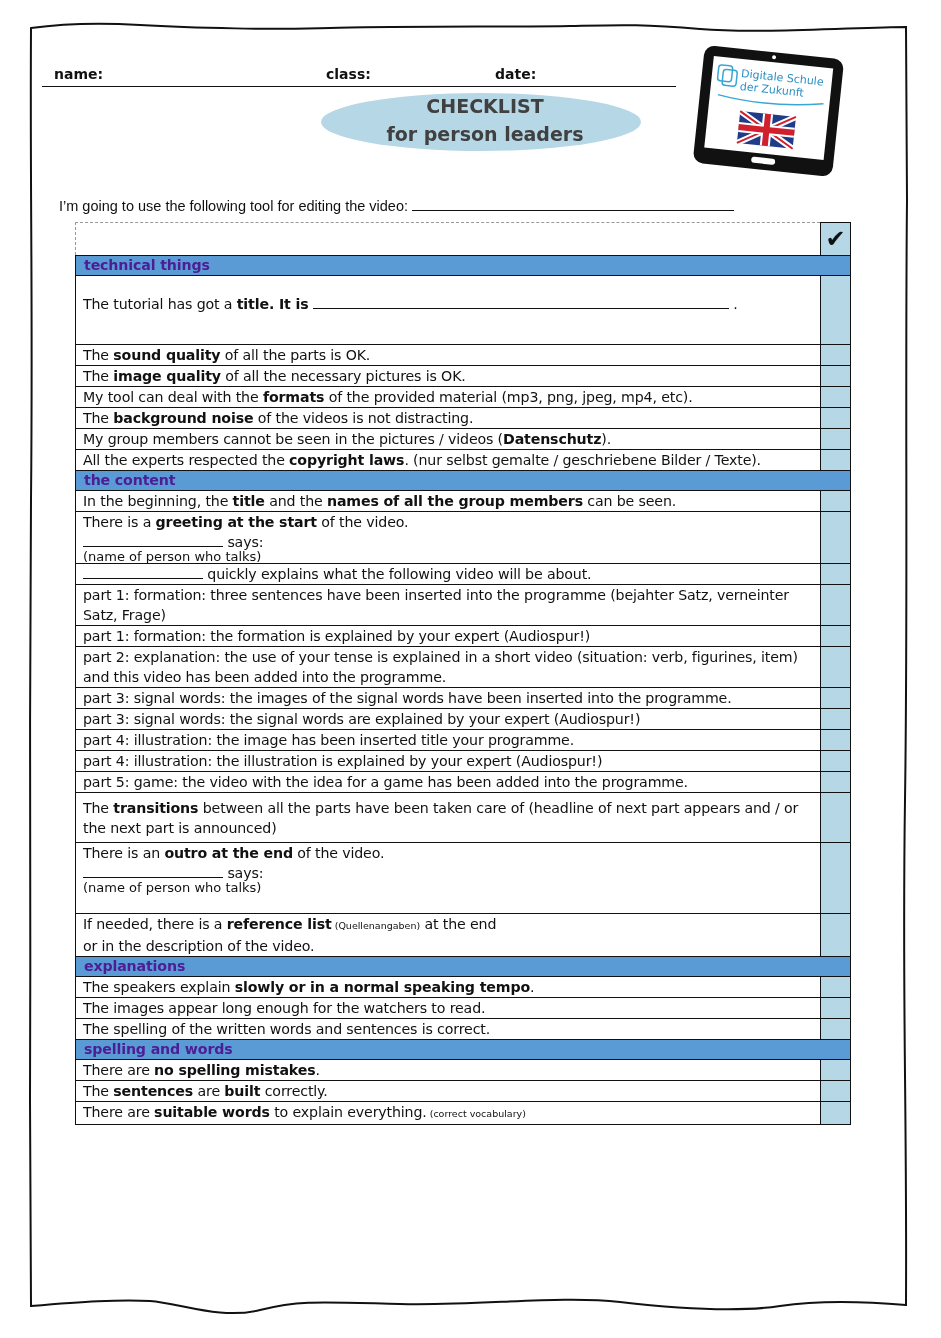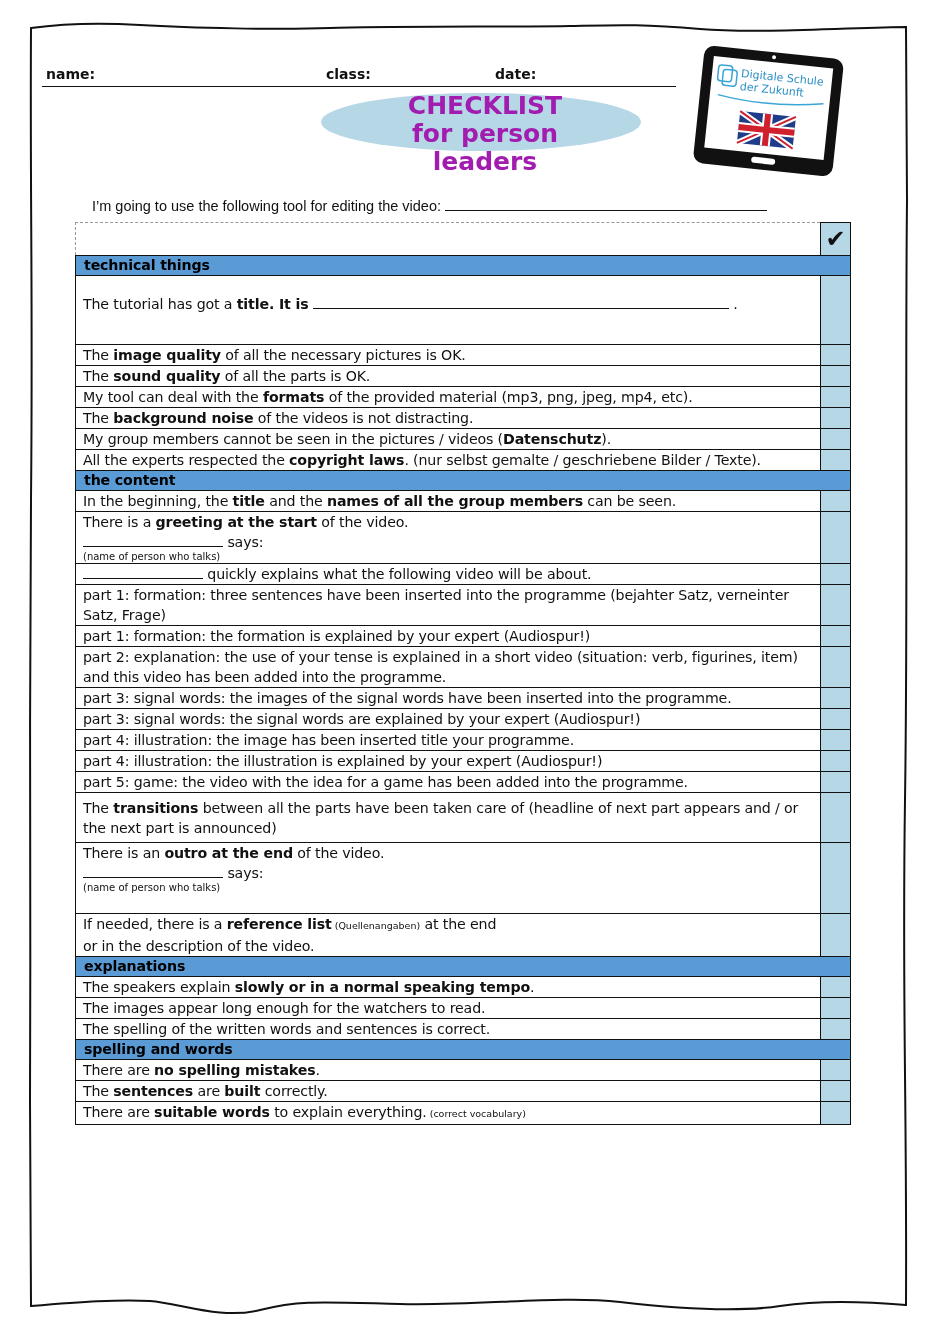--- a/index.html
+++ b/index.html
@@ -4,48 +4,48 @@
 <style>
   html, body { margin:0; padding:0; background:#fff; }
   body { width:941px; height:1338px; position:relative; overflow:hidden;
          font-family:"DejaVu Sans", sans-serif; color:#111; }
   .frame { position:absolute; left:0; top:0; width:941px; height:1338px; pointer-events:none; }
   .hdr { position:absolute; left:42px; top:64px; width:634px; height:22px; border-bottom:1.5px solid #111;
          font-weight:bold; font-size:14px; }
   .hdr span { position:absolute; top:2px; }
   .title-blob { position:absolute; left:318px; top:90px; width:326px; height:64px; }
   .title-text { position:absolute; left:380px; top:92px; width:210px; text-align:center;
-                font-weight:bold; font-size:25px; line-height:28px; color:#a21caf; }
+                font-weight:bold; font-size:19px; line-height:28px; color:#404040; }
   .tablet { position:absolute; left:688px; top:42px; width:160px; height:146px; }
-  .tool-line { position:absolute; left:92px; top:196px; font-family:"Liberation Sans", sans-serif; font-size:14.5px; }
+  .tool-line { position:absolute; left:59px; top:196px; font-family:"Liberation Sans", sans-serif; font-size:14.5px; }
   .tool-line .blank { display:inline-block; width:322px; border-bottom:1.5px solid #111; height:14px; vertical-align:baseline; margin-left:4px; }
   table { position:absolute; left:75px; top:222px; width:776px; border-collapse:collapse; table-layout:fixed;
           font-size:14.2px; letter-spacing:-0.15px; }
   td { border:1.3px solid #111; padding:0 7px; vertical-align:top; line-height:20px; }
   td.chk { width:29px; background:#b6d7e6; padding:0; }
-  tr.sec td { background:#5b9bd5; color:#000000; font-weight:bold; height:19px; line-height:19px; padding:0 8px; }
+  tr.sec td { background:#5b9bd5; color:#4c1d95; font-weight:bold; height:19px; line-height:19px; padding:0 8px; }
   tr.top td.txt { border:1px dashed #999; border-right:1.3px solid #111; height:32px; }
   tr.top td.chk { text-align:center; font-size:24px; line-height:32px; font-weight:bold; }
   .small { font-size:9.5px; letter-spacing:0;margin-top:28px; }
-  .tiny { font-size:10px; letter-spacing:0; display:block; line-height:9px; }
+  .tiny { font-size:13px; letter-spacing:0; display:block; line-height:9px; }
   .uline { display:inline-block; border-bottom:1.2px solid #111; height:14px; vertical-align:baseline; }
   b { font-weight:bold; }
 </style>
 </head>
 <body>
 
 <svg class="frame" viewBox="0 0 941 1338">
   <path d="M31 28 C 60 24, 90 22, 140 25 S 280 30, 330 28 S 520 27, 570 26 S 640 24, 700 29 S 860 27, 906 27
            L 907 200 C 905 400, 908 600, 905 800 S 907 1100, 906 1305
            C 860 1301, 820 1300, 780 1306 S 680 1309, 620 1302 S 480 1306, 400 1304 S 300 1300, 260 1310 S 180 1303, 150 1301 S 80 1302, 31 1306
            L 30 1100 C 31 900, 29 700, 31 500 S 30 200, 31 28 Z" fill="none" stroke="#111" stroke-width="2"></path>
 </svg>
 
 <div class="hdr">
-  <span style="left:4px">name:</span>
+  <span style="left:12px">name:</span>
   <span style="left:284px">class:</span>
   <span style="left:453px">date:</span>
 </div>
 
 <svg class="title-blob" viewBox="0 0 326 64">
   <ellipse cx="163" cy="32" rx="160" ry="29" fill="#b6d7e6"></ellipse>
 </svg>
 <div class="title-text">
   <div>CHECKLIST</div>
   <div>for person leaders</div>
@@ -86,25 +86,25 @@
   </tr>
 
   <tr class="sec">
         <td colspan="2">technical things</td>
       </tr>
   <tr>
     <td style="height:50px;padding-top:18px"><span>The tutorial has got a </span><b>title. It is</b> <span class="uline" style="width:416px"></span><span> .</span></td>
     <td class="chk"></td>
   </tr>
   <tr>
+    <td><span>The </span><b>sound quality</b><span> of all the parts is OK.</span></td>
+    <td class="chk"></td>
+  </tr>
+  <tr>
     <td><span>The </span><b>image quality</b><span> of all the necessary pictures is OK.</span></td>
-    <td class="chk"></td>
-  </tr>
-  <tr>
-    <td><span>The </span><b>sound quality</b><span> of all the parts is OK.</span></td>
     <td class="chk"></td>
   </tr>
   <tr>
     <td><span>My tool can deal with the </span><b>formats</b><span> of the provided material (mp3, png, jpeg, mp4, etc).</span></td>
     <td class="chk"></td>
   </tr>
   <tr>
     <td><span>The </span><b>background noise</b><span> of the videos is not distracting.</span></td>
     <td class="chk"></td>
   </tr>

